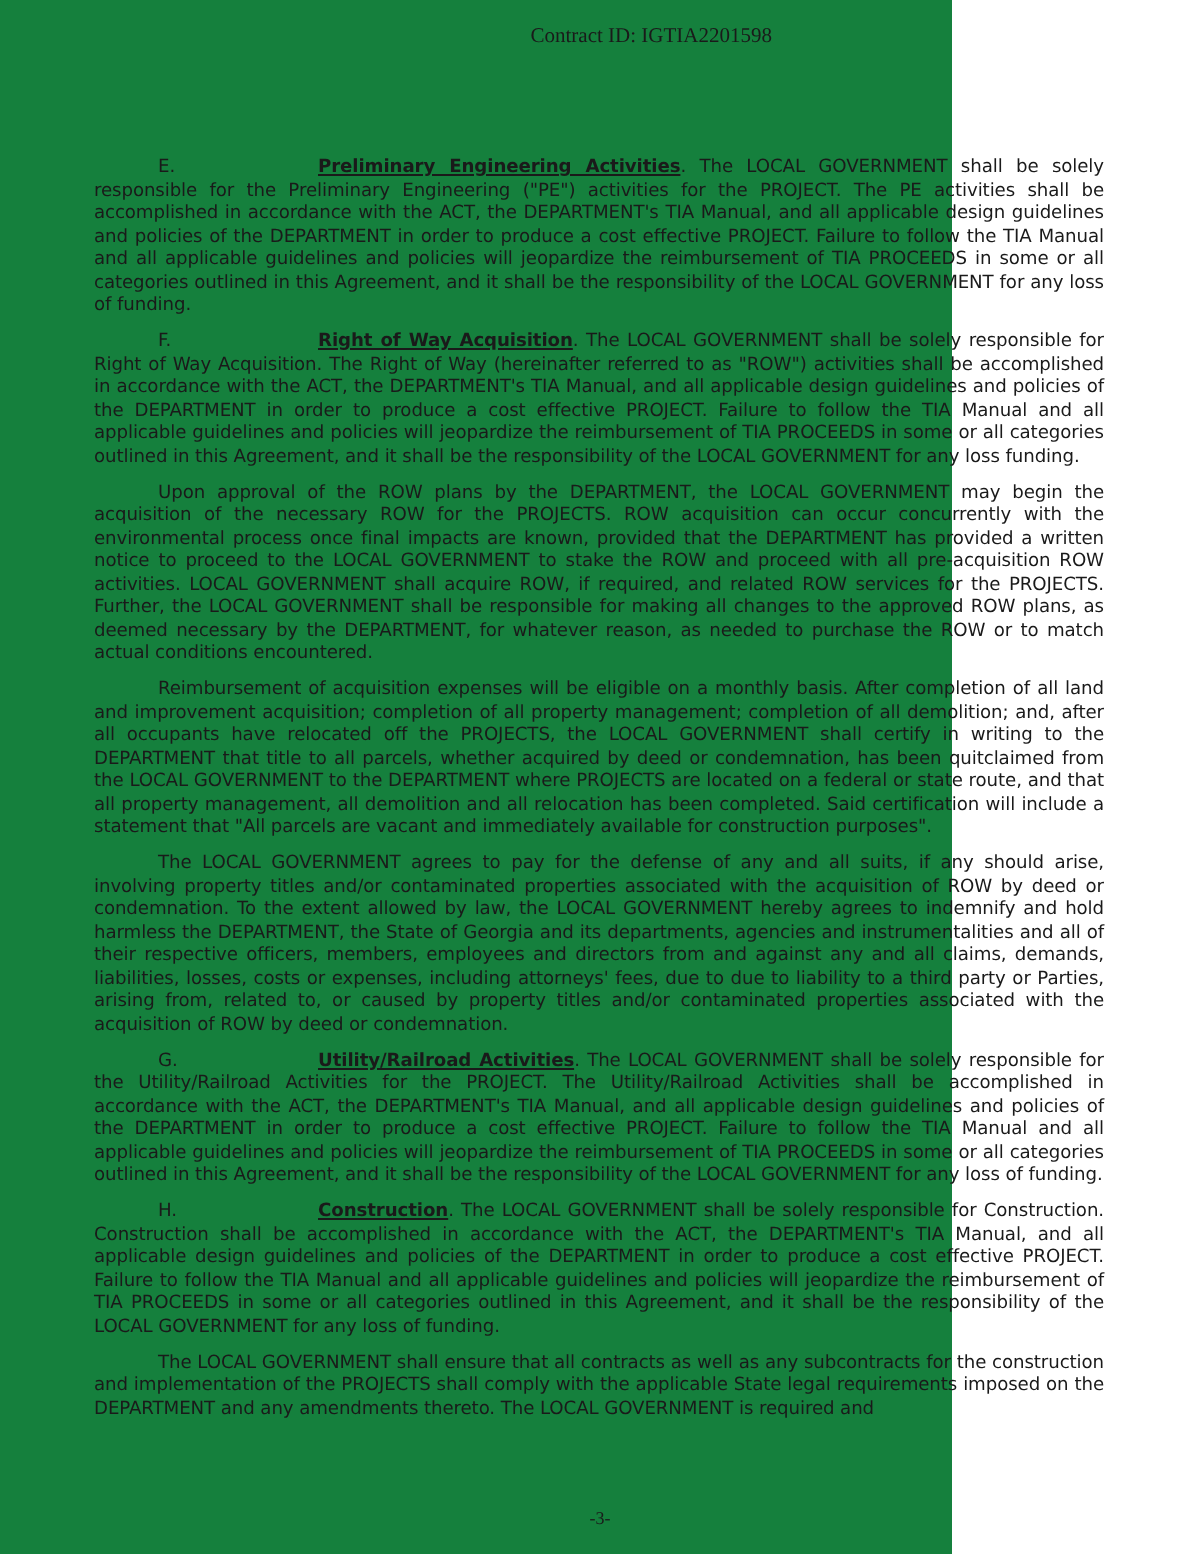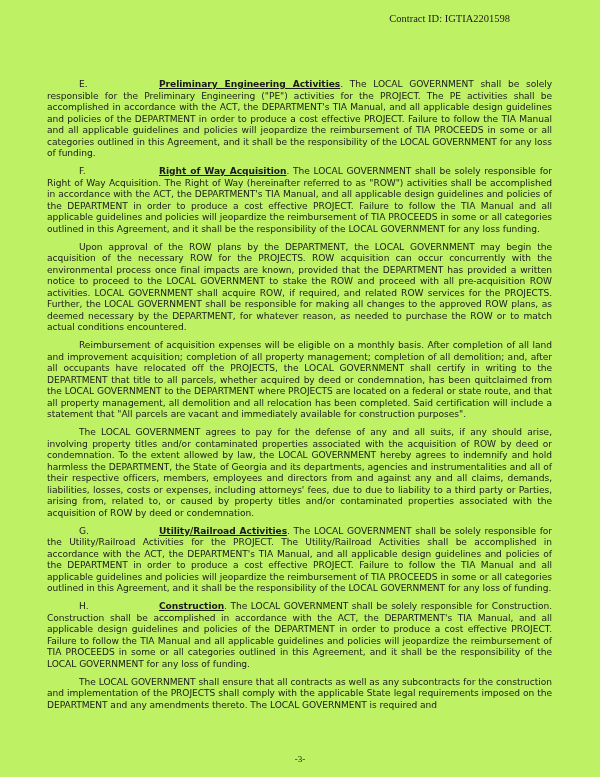--- a/index.html
+++ b/index.html
@@ -1,17 +1,17 @@
 <!DOCTYPE html>
 <html><head>
 <meta charset="utf-8">
 <style>
   html, body { margin: 0; padding: 0; background: #ffffff; }
   body { width: 600px; height: 777px; position: relative; overflow: hidden; }
-  .page { position: absolute; left: 0; top: 0; width: 600px; height: 777px; background: #bef264; color: #111; }
+  .page { position: absolute; left: 0; top: 0; width: 476px; height: 777px; background: #15803d; color: #111; }
   .header-id {
     position: absolute; top: 13px; right: 90px;
     font-family: "Liberation Serif", serif; font-size: 10.5px; color: #1a1a1a;
   }
   .body {
     position: absolute; left: 47px; top: 79px; width: 505px;
     font-family: "DejaVu Sans", sans-serif; font-size: 9.1px; line-height: 11.5px;
     color: #1a1a1a; text-align: justify; letter-spacing: -0.05px;
   }
   .para { margin: 0 0 6.5px 0; text-indent: 32px; }

